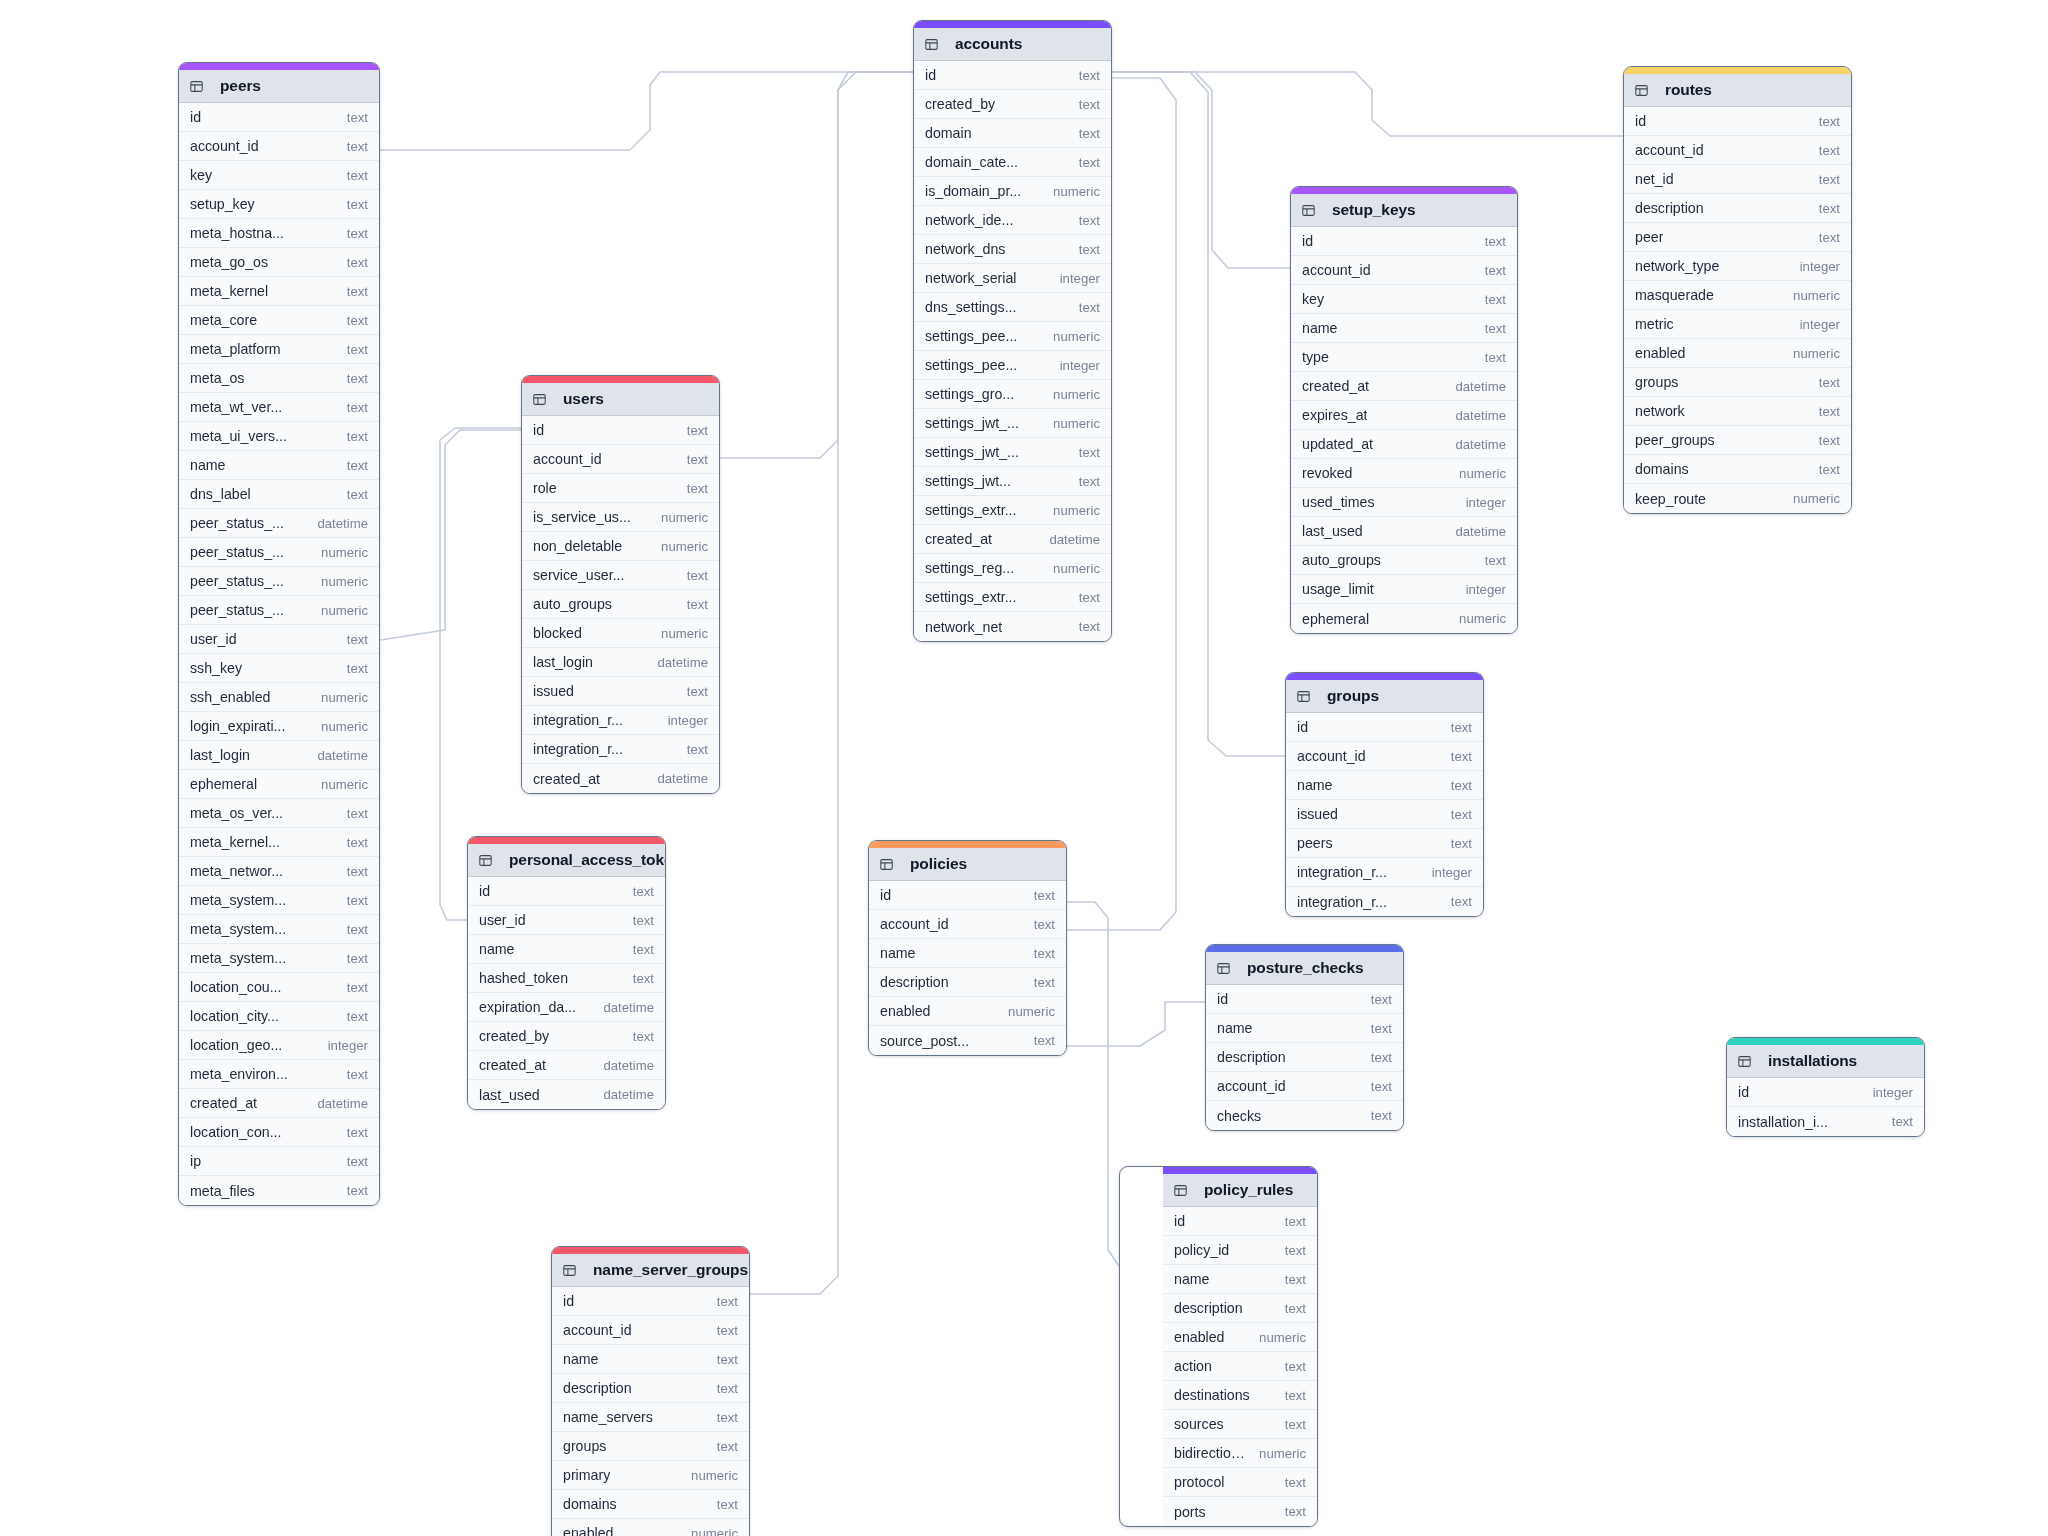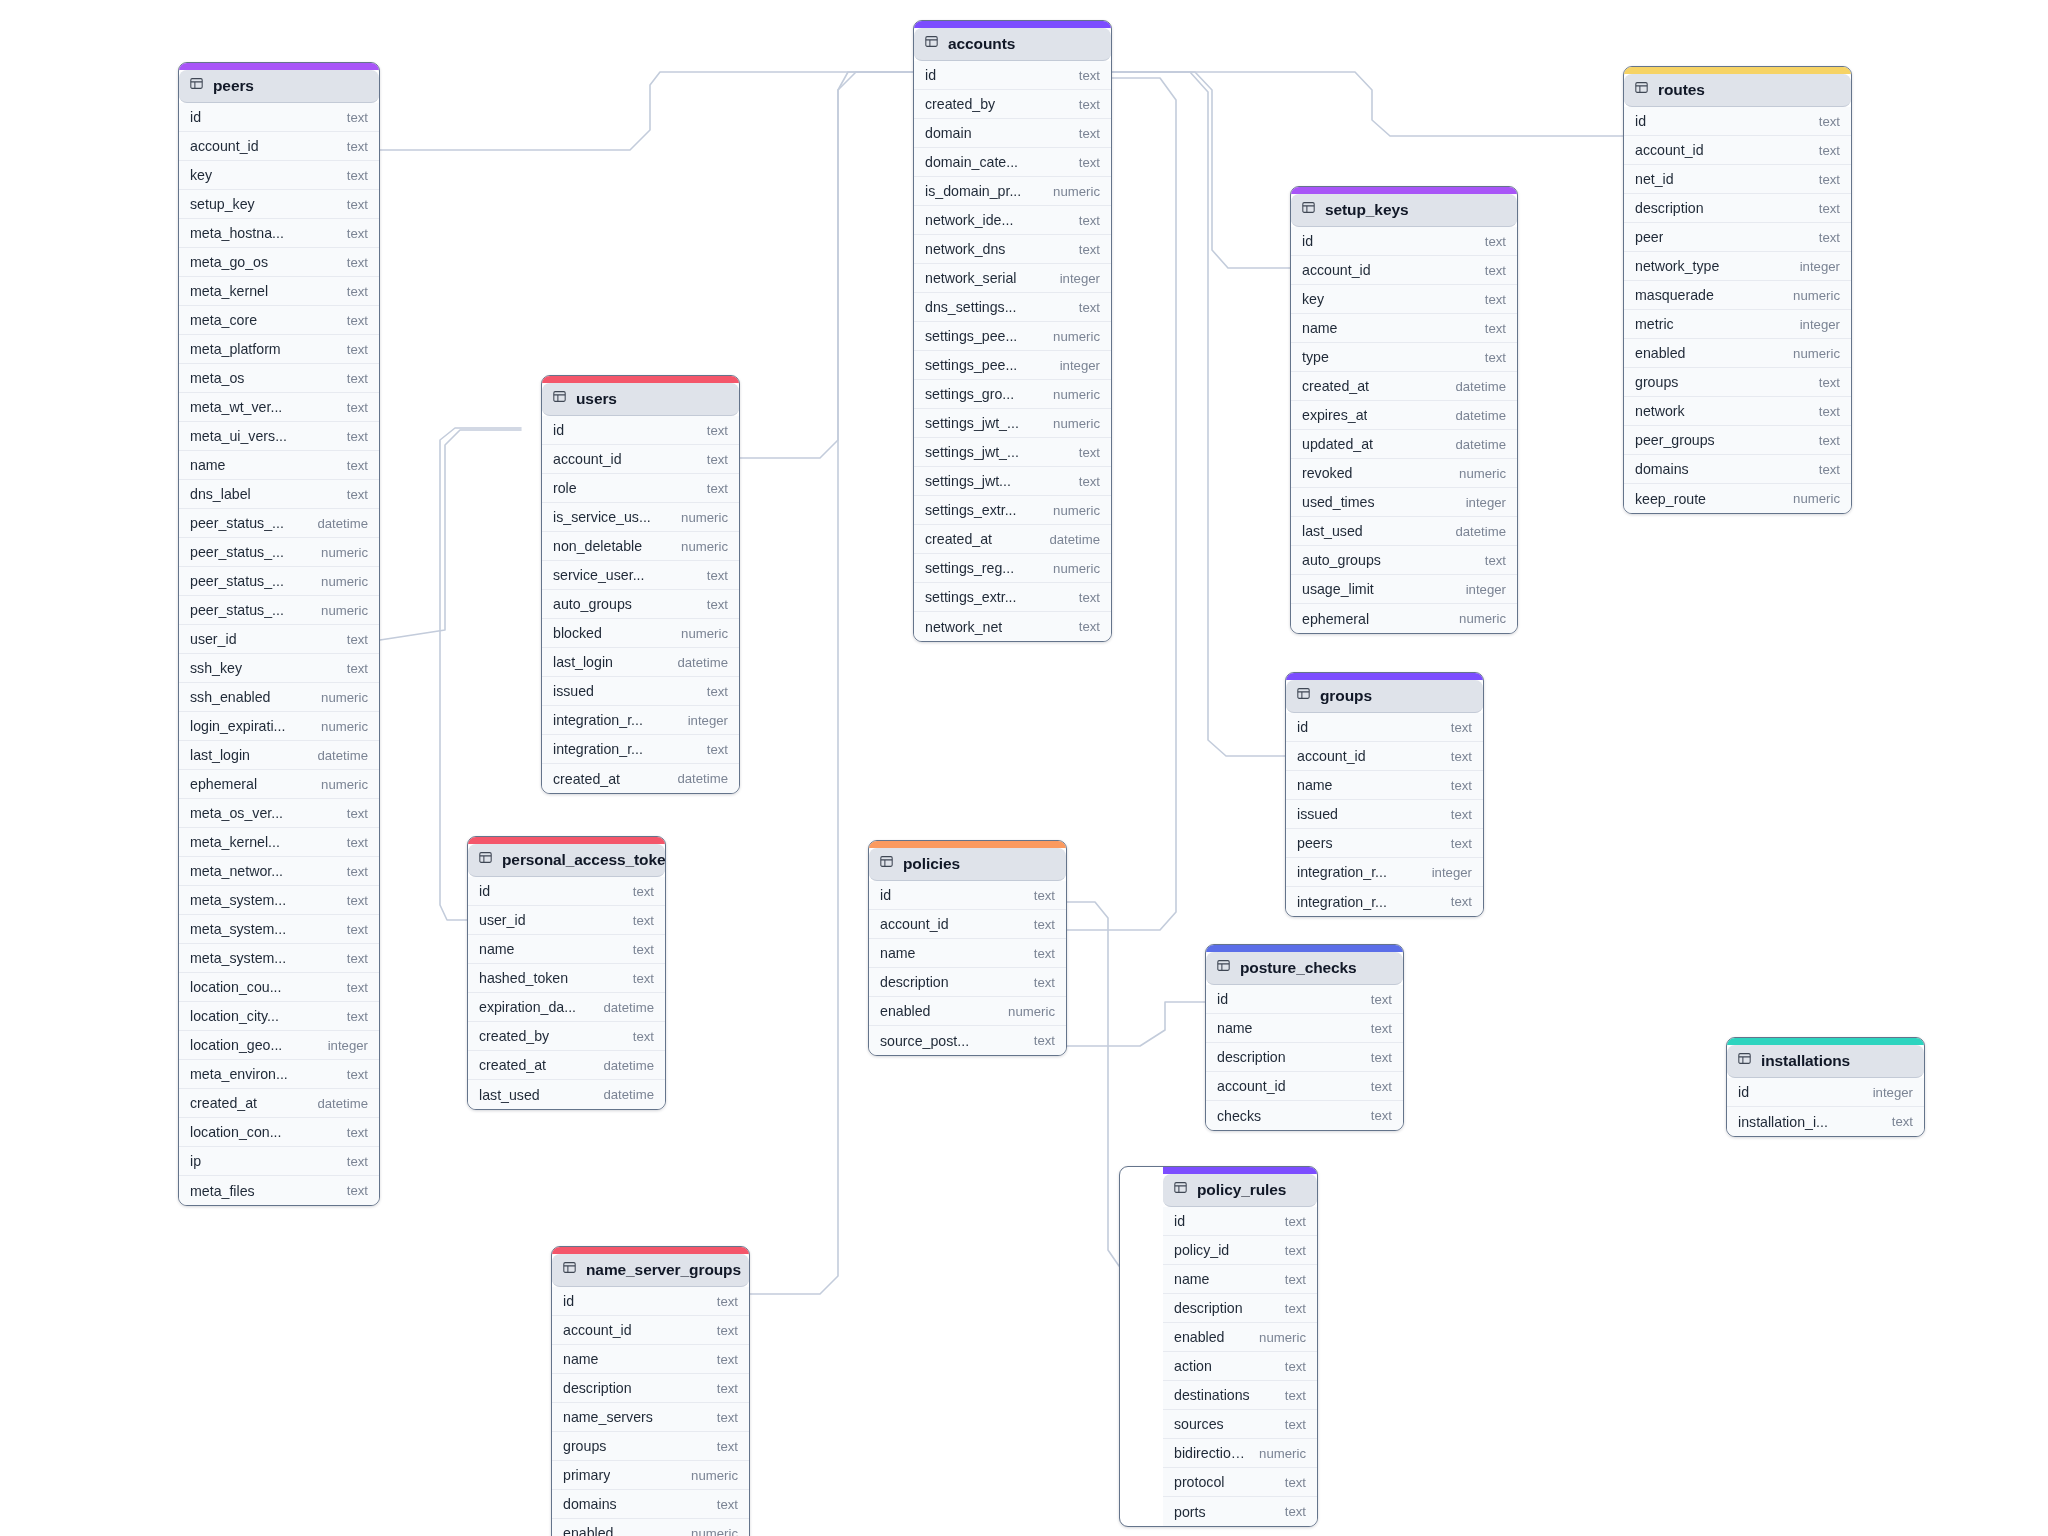--- a/index.html
+++ b/index.html
@@ -16,25 +16,24 @@
   .table-node {
     position: absolute;
     background: #ffffff;
     border: 1.5px solid #64748b;
     border-radius: 9px;
     box-shadow: 0 1px 3px rgba(15,23,42,0.18);
     overflow: hidden;
   }
   .accent-bar { height: 7px; width: 100%; }
   .table-header {
-    display: flex; align-items: flex-start; gap: 10px;
+    display: flex; align-items: center; gap: 17px;
     background: #dfe3ea;
     padding: 7px 11px 7px 11px;
     border-bottom: 1px solid #c3cad6;
-    border-radius: 8px;
   }
   .table-header .tname {
     font-size: 15.5px; font-weight: bold; color: #111827;
     letter-spacing: -0.1px; white-space: nowrap;
   }
   .tbl-icon { flex: 0 0 auto; display: block; }
   .row {
     display: flex; align-items: center; justify-content: space-between;
     padding: 0 11px;
     height: 29px;
@@ -226,21 +225,21 @@
         </div>
         <div class="row">
           <span class="col-name">ip</span>
           <span class="col-type">text</span>
         </div>
         <div class="row">
           <span class="col-name">meta_files</span>
           <span class="col-type">text</span>
         </div>
       </div>
-      <div class="table-node" style="left: 521px; top: 375px; width: 199px; margin-left: 20px;">
+      <div class="table-node" style="left: 521px; top: 375px; width: 199px;">
         <div class="accent-bar" style="background: rgb(244, 86, 106);"></div>
         <div class="table-header">
           <span>
             <svg class="tbl-icon" width="13" height="13" viewBox="0 0 16 16" aria-hidden="true">
               <rect x="1" y="2" width="14" height="12" rx="1.6" fill="none" stroke="#3f4754" stroke-width="1.3"></rect>
               <line x1="1" y1="6" x2="15" y2="6" stroke="#3f4754" stroke-width="1.3"></line>
               <line x1="6" y1="6" x2="6" y2="14" stroke="#3f4754" stroke-width="1.3"></line>
             </svg>
           </span>
           <span class="tname">users</span>

